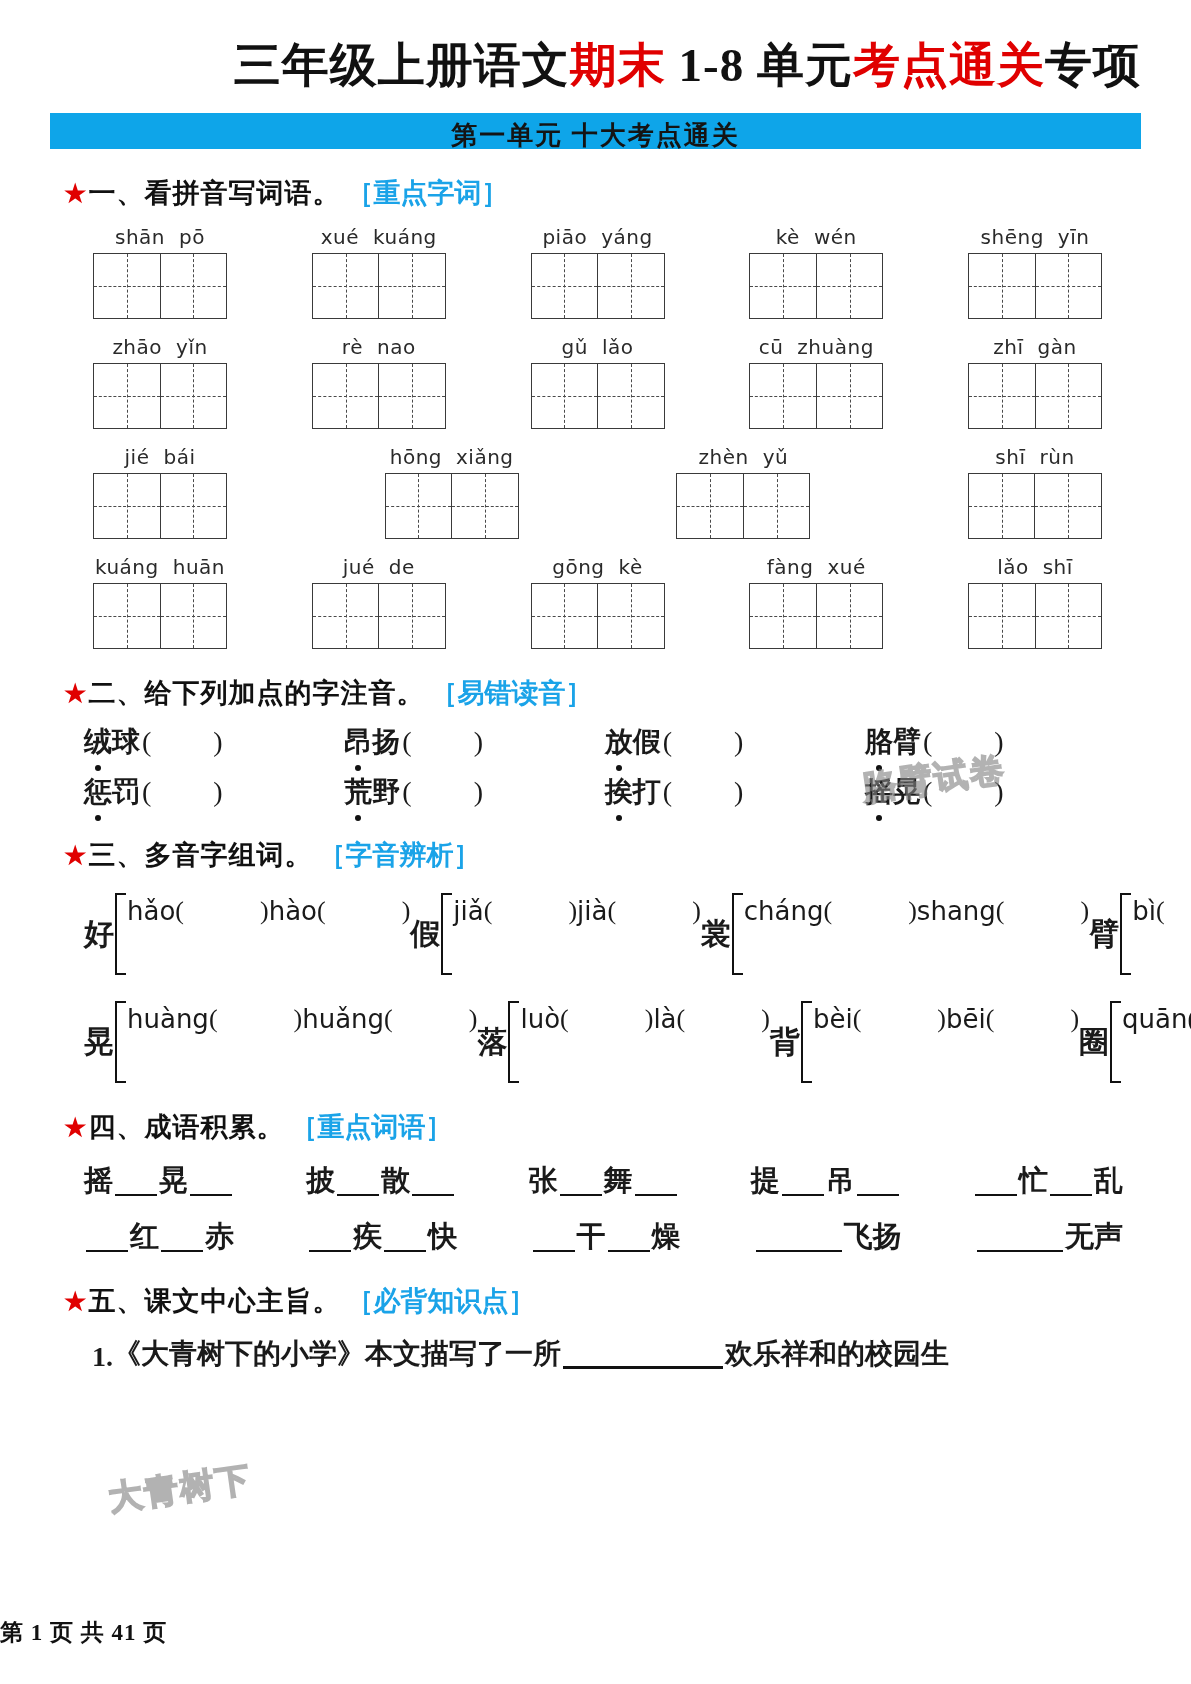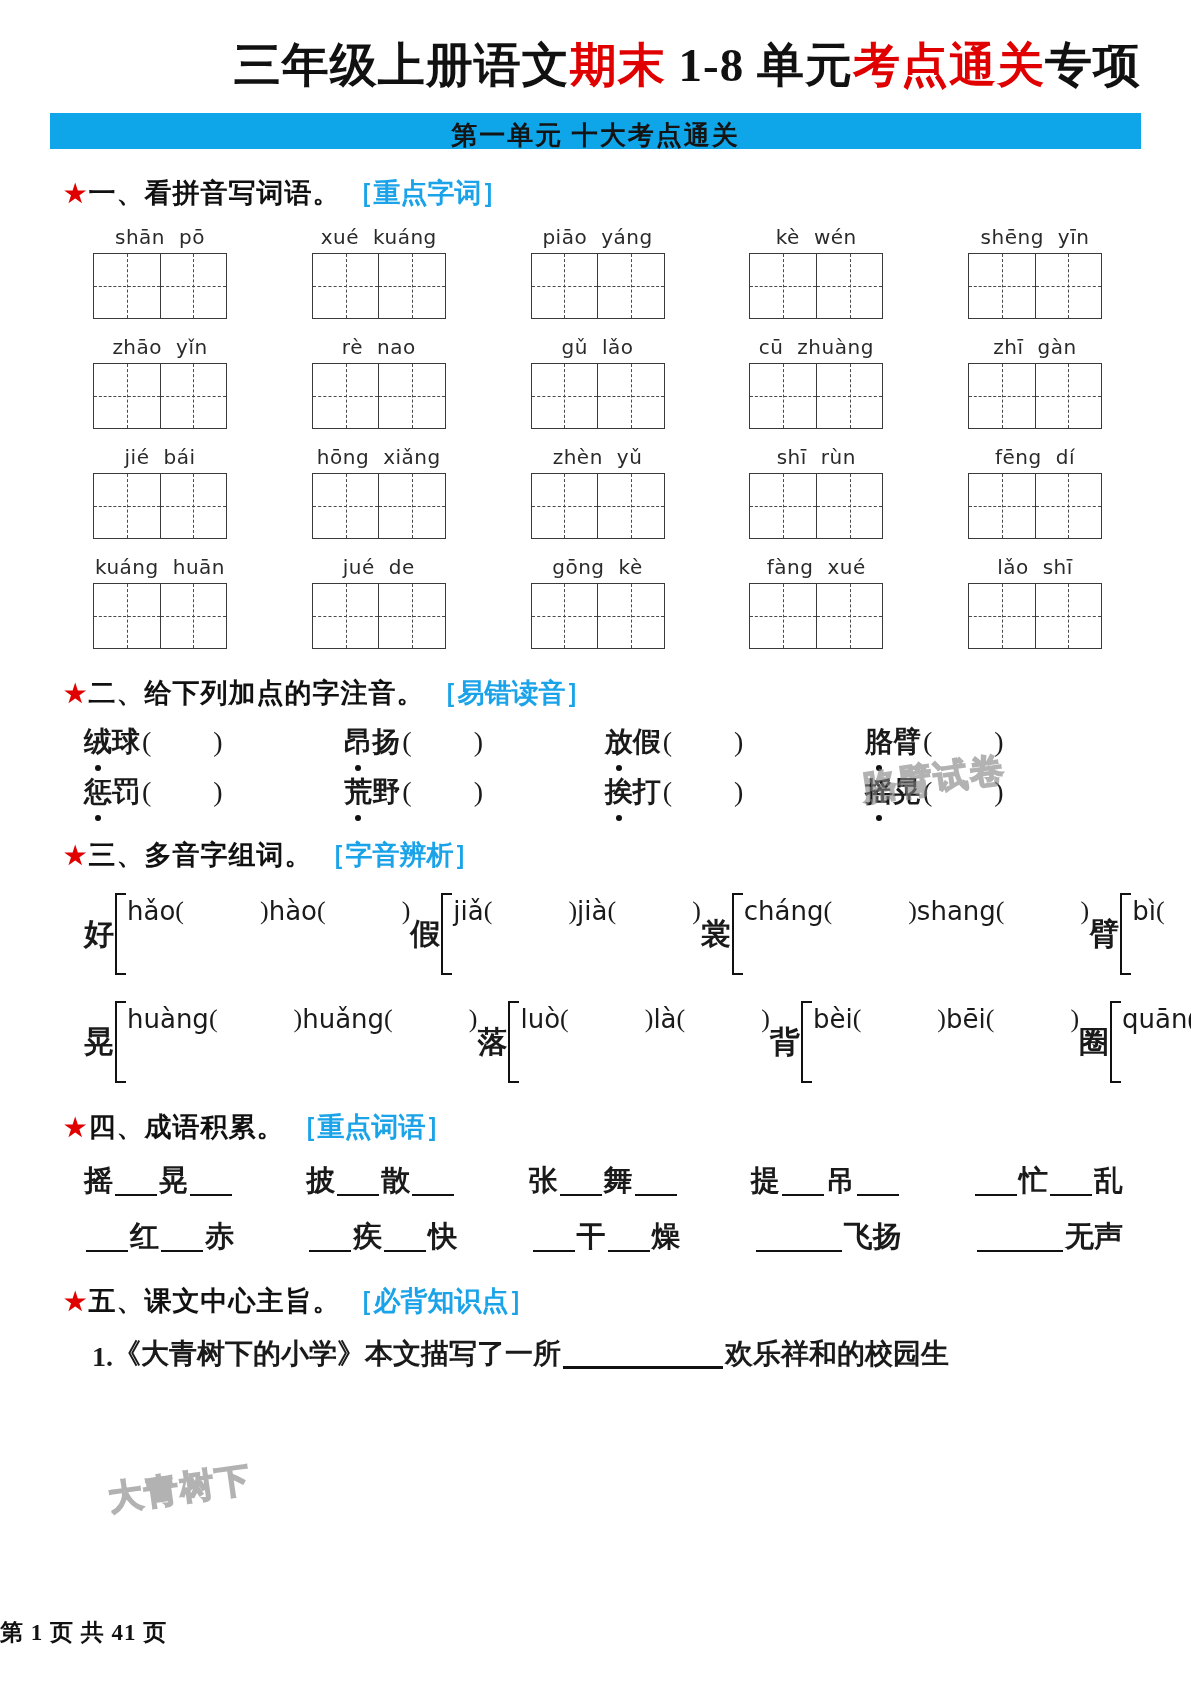--- a/index.html
+++ b/index.html
@@ -395,27 +395,20 @@
             <div class="half"></div>
           </div>
       </div>
       <div class="pinyin-cell">
         <div class="pinyin-text"><span class="syl">shī</span><span class="gap"></span><span class="syl">rùn</span></div>
         <div class="tzg">
             <div class="half"></div>
             <div class="half"></div>
           </div>
       </div>
-      <div class="pinyin-cell">
-        <div class="pinyin-text"><span class="syl">fēng</span><span class="gap"></span><span class="syl">dí</span></div>
-        <div class="tzg">
-            <div class="half"></div>
-            <div class="half"></div>
-          </div>
-      </div>
     </div>
 
     <div class="pinyin-row">
       <div class="pinyin-cell">
         <div class="pinyin-text"><span class="syl">kuáng</span><span class="gap"></span><span class="syl">huān</span></div>
         <div class="tzg">
             <div class="half"></div>
             <div class="half"></div>
           </div>
       </div>

